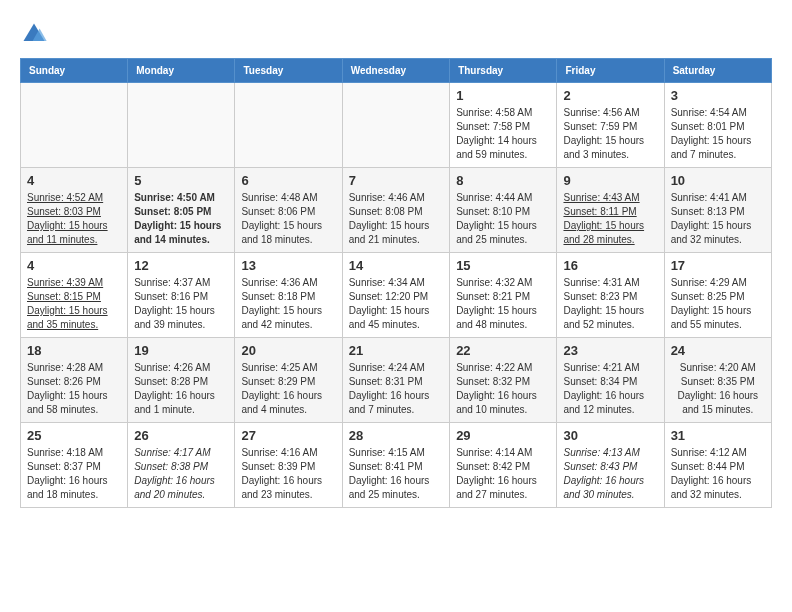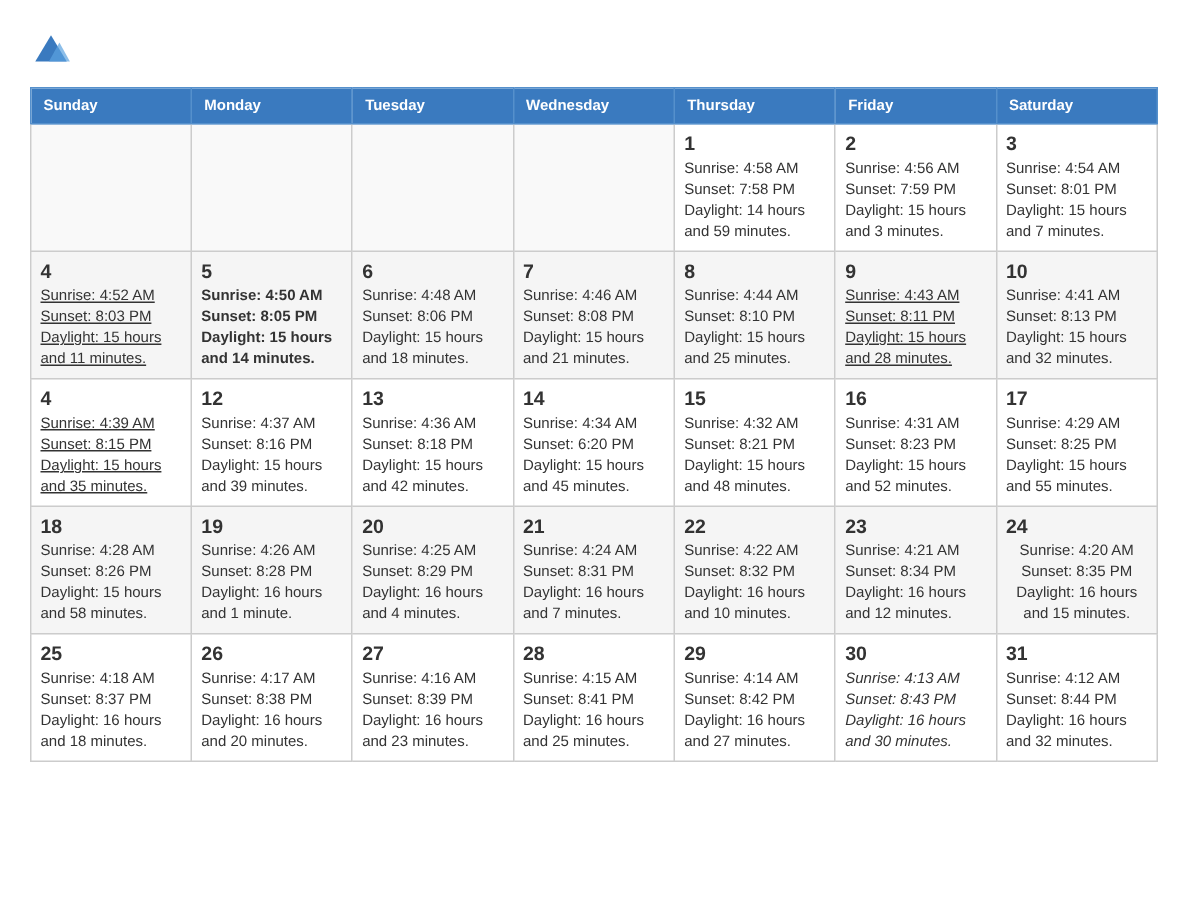--- a/index.html
+++ b/index.html
@@ -226,21 +226,21 @@
         <td>
           <span class="day-number">13</span>
           <div class="day-info" style="white-space: pre-line;">Sunrise: 4:36 AM
 Sunset: 8:18 PM
 Daylight: 15 hours
 and 42 minutes.</div>
         </td>
         <td>
           <span class="day-number">14</span>
           <div class="day-info" style="white-space: pre-line;">Sunrise: 4:34 AM
-Sunset: 6:20 PM
+Sunset: 12:20 PM
 Daylight: 15 hours
 and 45 minutes.</div>
         </td>
         <td>
           <span class="day-number">15</span>
           <div class="day-info" style="white-space: pre-line;">Sunrise: 4:32 AM
 Sunset: 8:21 PM
 Daylight: 15 hours
 and 48 minutes.</div>
         </td>
@@ -313,21 +313,21 @@
       <tr>
         <td>
           <span class="day-number">25</span>
           <div class="day-info" style="white-space: pre-line;">Sunrise: 4:18 AM
 Sunset: 8:37 PM
 Daylight: 16 hours
 and 18 minutes.</div>
         </td>
         <td>
           <span class="day-number">26</span>
-          <div class="day-info" style="white-space: pre-line;">Sunrise: 4:17 AM
+          <div class="day-info" style="white-space: pre-line; font-style: italic;">Sunrise: 4:17 AM
 Sunset: 8:38 PM
 Daylight: 16 hours
 and 20 minutes.</div>
         </td>
         <td>
           <span class="day-number">27</span>
           <div class="day-info" style="white-space: pre-line;">Sunrise: 4:16 AM
 Sunset: 8:39 PM
 Daylight: 16 hours
 and 23 minutes.</div>

